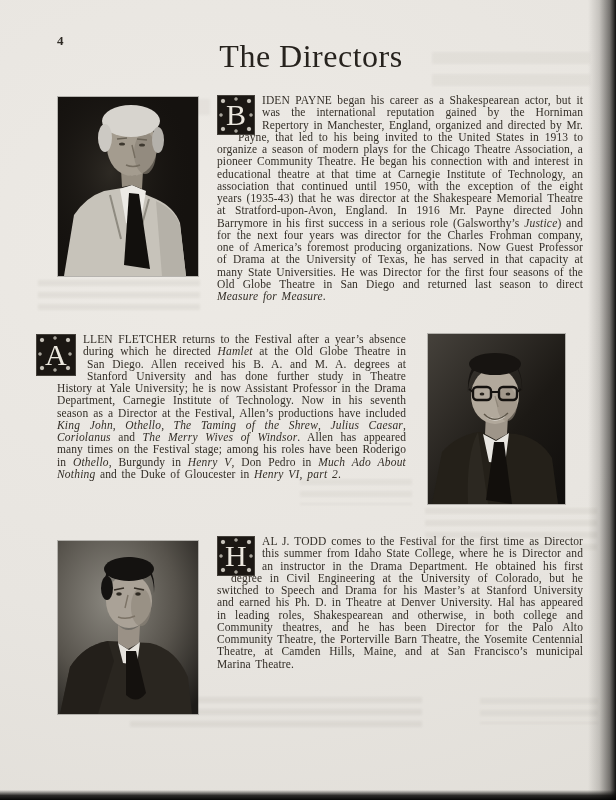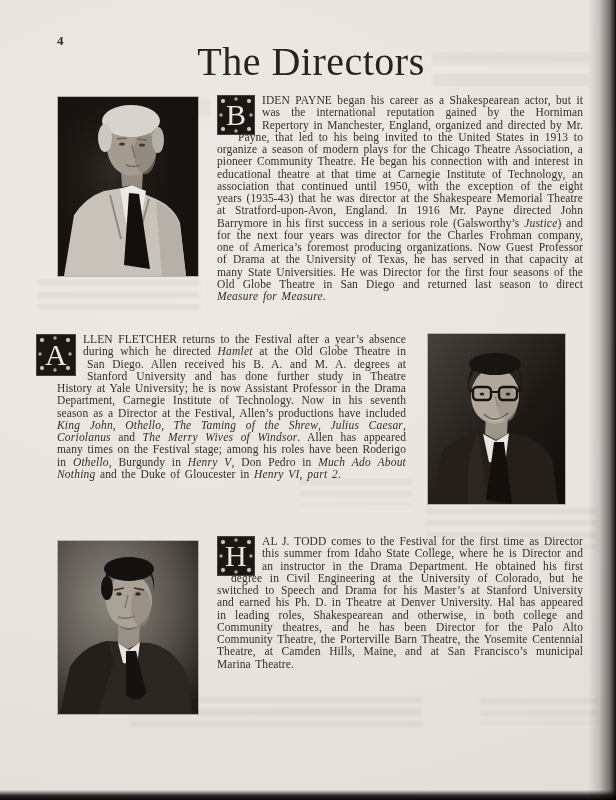--- a/index.html
+++ b/index.html
@@ -11,21 +11,21 @@
     color:#2e2a24;
   }
   .edge-right{position:absolute;top:0;right:0;width:28px;height:100%;
     background:linear-gradient(90deg, rgba(40,38,34,0) 0%, rgba(40,38,34,.18) 40%, rgba(22,20,18,.55) 78%, rgba(5,5,5,.95) 100%);
     z-index:6;}
   .edge-bottom{position:absolute;left:0;bottom:0;width:100%;height:10px;
     background:linear-gradient(180deg, rgba(20,18,16,0) 0%, rgba(12,11,10,.85) 55%, #060606 100%);
     z-index:6;}
   .page-number{position:absolute;left:57px;top:33px;font-size:13px;font-weight:bold;letter-spacing:.5px;}
   .title{position:absolute;left:0;top:38px;width:616px;text-align:center;padding-left:6px;box-sizing:border-box;
-    font-size:40px;letter-spacing:.5px;color:#27231e;}
+    font-size:32px;letter-spacing:.5px;color:#27231e;}
   
   .bio{position:absolute;font-size:11.5px;line-height:12.25px;text-align:justify;
     word-spacing:.14em;letter-spacing:.1px;color:#332e27;z-index:3;}
   .bio-payne{left:217px;top:94px;width:366px;}
   .bio-fletcher{left:57px;top:333px;width:349px;}
   .bio-todd{left:217px;top:535px;width:366px;}
   .bio i{letter-spacing:.2px;}
   
   .dropcap{float:left;width:38px;height:36px;margin-right:7px;position:relative;}
   .dc-box{position:absolute;left:0;top:1px;width:38px;height:40px;background:#1b1713;

